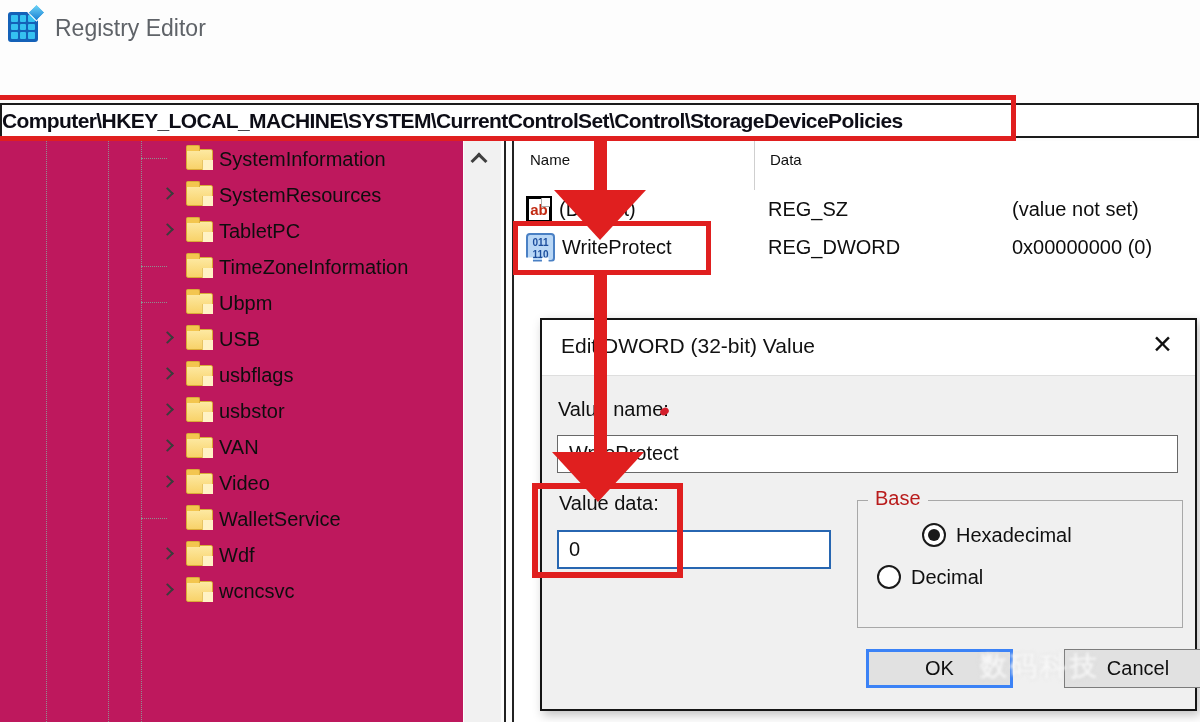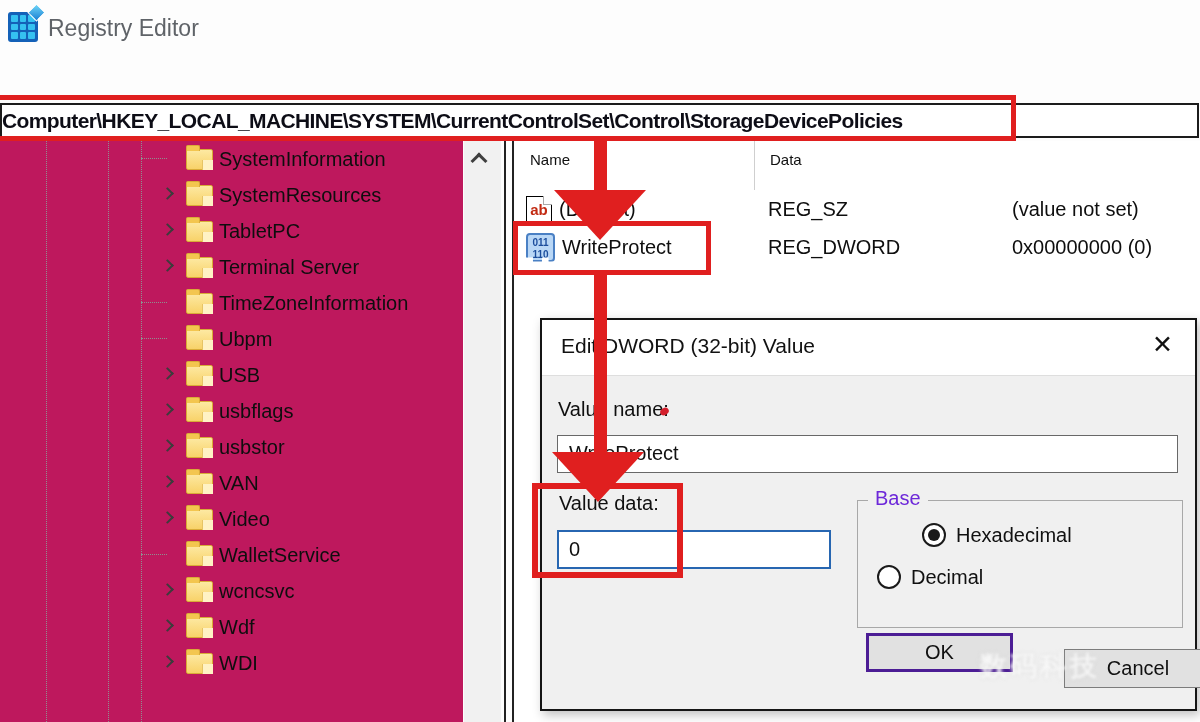--- a/index.html
+++ b/index.html
@@ -9,21 +9,21 @@
 
   
   .titlebar { position:absolute; left:0; top:0; width:1200px; height:58px; background:#fdfdfd; }
   .appicon { position:absolute; left:8px; top:12px; width:30px; height:30px;
     background:#1461b8; border-radius:3px; display:grid; grid-template-columns:repeat(3,1fr);
     grid-template-rows:repeat(3,1fr); gap:2px; padding:3px; }
   .appicon i { background:#35c1f1; border-radius:1px; }
   .appicon .gem { position:absolute; right:-5px; top:-6px; width:13px; height:13px;
     background:linear-gradient(135deg,#6fd6f7,#1b7fd4); transform:rotate(45deg);
     border:1px solid #fdfdfd; }
-  .apptitle { position:absolute; left:48px; top:15px; font-size:23px; color:#5f6368; }
+  .apptitle { position:absolute; left:55px; top:15px; font-size:23px; color:#5f6368; }
 
   
   .menubar { position:absolute; left:0; top:58px; width:1200px; height:38px; display:flex; }
   .menubar span { font-size:21px; color:#2b2b2b; padding:5px 14px 0 14px; }
   .menubar span:first-child { padding-left:6px; }
 
   
   .addrfield { position:absolute; left:0; top:103px; width:1199px; height:35px;
     background:#fff; border:2px solid #1c1c1c; }
   .addrtext { position:absolute; left:2px; top:104px; height:34px; line-height:34px;
@@ -60,21 +60,21 @@
   .lheader { display:flex; height:49px; }
   .lheader .hc { font-size:15px; color:#101010; padding:10px 0 0 15px; }
   .hc.c1 { width:240px; border-right:1px solid #cfcfcf; }
   .hc.c2 { width:242px; border-right:1px solid #cfcfcf; padding-left:13px; }
   .hc.c3 { width:200px; }
   .lrow { display:flex; align-items:center; height:38px; }
   .lrow .cell { font-size:20px; color:#0e0e0e; white-space:nowrap; }
   .cell.c1 { width:240px; display:flex; align-items:center; padding-left:11px; }
   .cell.c2 { width:242px; padding-left:13px; }
   .cell.c3 { width:200px; padding-left:15px; }
-  .ic-ab { position:relative; width:26px; height:27px; background:#fff; border:1px solid #000000;
+  .ic-ab { position:relative; width:26px; height:27px; background:#fff; border:3px solid #000000;
     margin-right:7px; flex:0 0 26px; font-weight:bold; color:#c22a12; font-size:15px;
     display:flex; align-items:center; justify-content:center; }
   .ic-ab:before { content:""; position:absolute; right:-1px; top:-1px; width:8px; height:8px;
     background:#fdfdfd; border-left:1px solid #a9a9a9; border-bottom:1px solid #a9a9a9; }
   .ic-bin { width:29px; height:29px; margin-right:7px; flex:0 0 29px; background:#b9d7f6;
     border:2px solid #4a80c4; border-radius:4px; color:#1c4d9c; font-weight:bold;
     font-size:10px; line-height:12px; text-align:center; padding-top:2px;
     clip-path:polygon(0 0,100% 0,100% 100%,78% 100%,78% 86%,55% 86%,55% 100%,24% 100%,24% 86%,0 86%); }
 
   
@@ -86,29 +86,29 @@
   .dlabel { position:absolute; font-size:20px; color:#101010; }
   .reddot { position:absolute; width:9px; height:7px; background:#d41f2c; border-radius:50%;
     transform:rotate(-30deg); }
   .input1 { position:absolute; left:15px; top:115px; width:621px; height:38px; background:#fff;
     border:1px solid #686868; font-size:20px; color:#111; padding:6px 0 0 11px; }
   .input2 { position:absolute; left:15px; top:210px; width:274px; height:39px; background:#fff;
     border:2px solid #2766b1; font-size:20px; color:#111; padding:6px 0 0 10px; }
   .basebox { position:absolute; left:315px; top:180px; width:326px; height:128px;
     border:1px solid #a8a8a8; }
   .basebox .legend { position:absolute; left:10px; top:-14px; background:#f0f0f0;
-    padding:0 7px; font-size:20px; color:#6d28d9; }
+    padding:0 7px; font-size:20px; color:#b91c1c; }
   .radiorow { position:absolute; display:flex; align-items:center; gap:10px; }
   .radio { width:24px; height:24px; border:2px solid #1a1a1a; border-radius:50%; background:#fff;
     display:flex; align-items:center; justify-content:center; }
   .radio .dot { width:12px; height:12px; border-radius:50%; background:#1a1a1a; }
   .rlabel { font-size:20px; color:#101010; }
   .btn { position:absolute; height:39px; background:#e1e1e1; font-size:20px; color:#101010;
     display:flex; align-items:center; justify-content:center; }
-  .btn.ok { left:324px; top:313px; width:147px; border:3px solid #4c1d95; }
+  .btn.ok { left:324px; top:329px; width:147px; border:3px solid #3b82f6; }
   .btn.cancel { left:522px; top:329px; width:148px; border:1px solid #7c7c7c; }
 
   
   .ann { position:absolute; pointer-events:none; }
   .aline { background:#e01f1f; }
   .ahead1 { width:0; height:0; border-left:46px solid transparent; border-right:46px solid transparent;
     border-top:50px solid #e01f1f; }
   .wp-redbox { border:5px solid #e01f1f; }
   .vd-redbox { border:6px solid #e01f1f; }
 
@@ -164,27 +164,20 @@
     </div>
     <div class="trow">
       <span class="twist">
           <span class="chev"></span>
         </span>
       <span class="folder"></span>
       <span class="tlabel">TabletPC</span>
     </div>
     <div class="trow">
       <span class="twist">
-          <span class="chev"></span>
-        </span>
-      <span class="folder"></span>
-      <span class="tlabel">Terminal Server</span>
-    </div>
-    <div class="trow">
-      <span class="twist">
           <span class="stub"></span>
         </span>
       <span class="folder"></span>
       <span class="tlabel">TimeZoneInformation</span>
     </div>
     <div class="trow">
       <span class="twist">
           <span class="stub"></span>
         </span>
       <span class="folder"></span>
@@ -230,35 +223,28 @@
           <span class="stub"></span>
         </span>
       <span class="folder"></span>
       <span class="tlabel">WalletService</span>
     </div>
     <div class="trow">
       <span class="twist">
           <span class="chev"></span>
         </span>
       <span class="folder"></span>
+      <span class="tlabel">Wdf</span>
+    </div>
+    <div class="trow">
+      <span class="twist">
+          <span class="chev"></span>
+        </span>
+      <span class="folder"></span>
       <span class="tlabel">wcncsvc</span>
-    </div>
-    <div class="trow">
-      <span class="twist">
-          <span class="chev"></span>
-        </span>
-      <span class="folder"></span>
-      <span class="tlabel">Wdf</span>
-    </div>
-    <div class="trow">
-      <span class="twist">
-          <span class="chev"></span>
-        </span>
-      <span class="folder"></span>
-      <span class="tlabel">WDI</span>
     </div>
   </div>
 
   <div class="vscroll">
     <span class="up"></span>
   </div>
   <div class="sep1"></div>
   <div class="sep2"></div>
 
   <div class="listpane">

